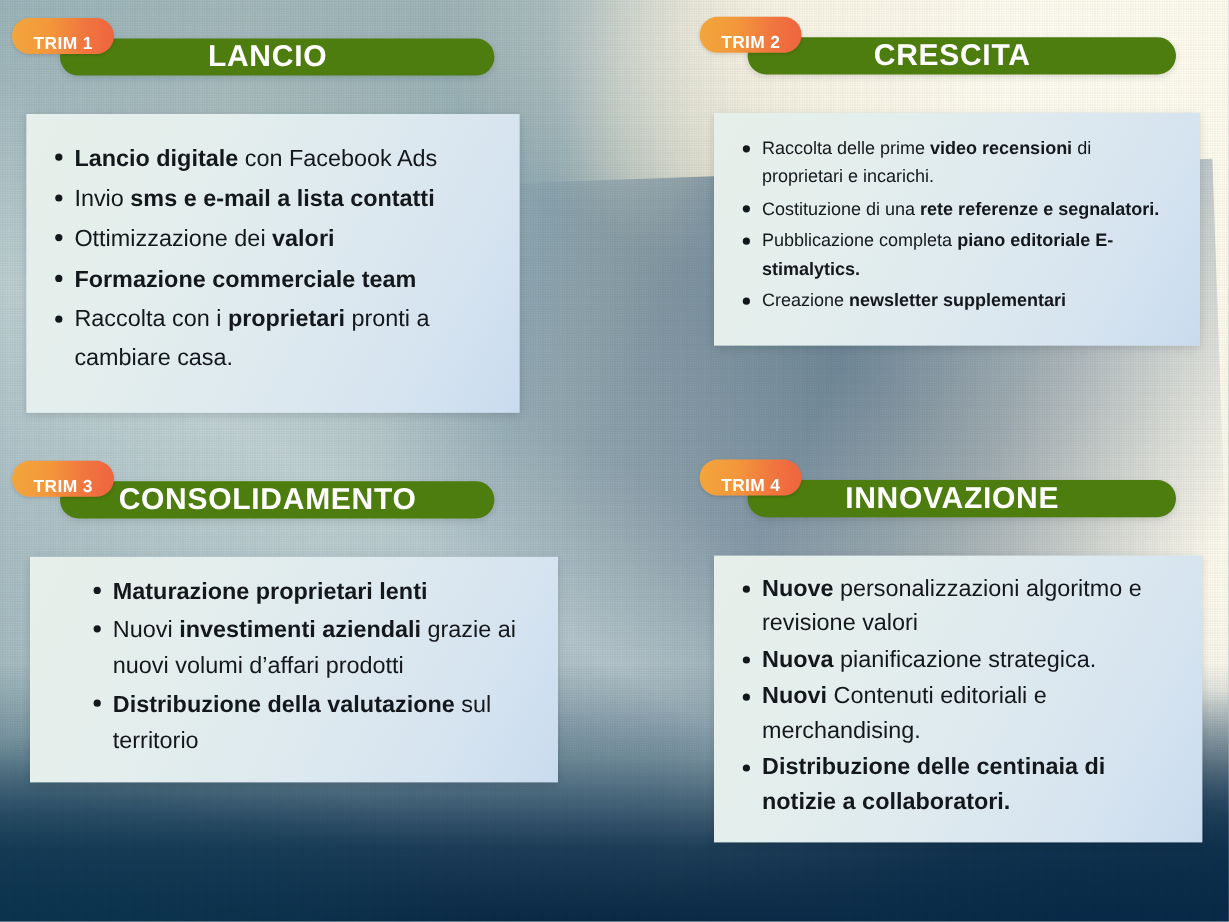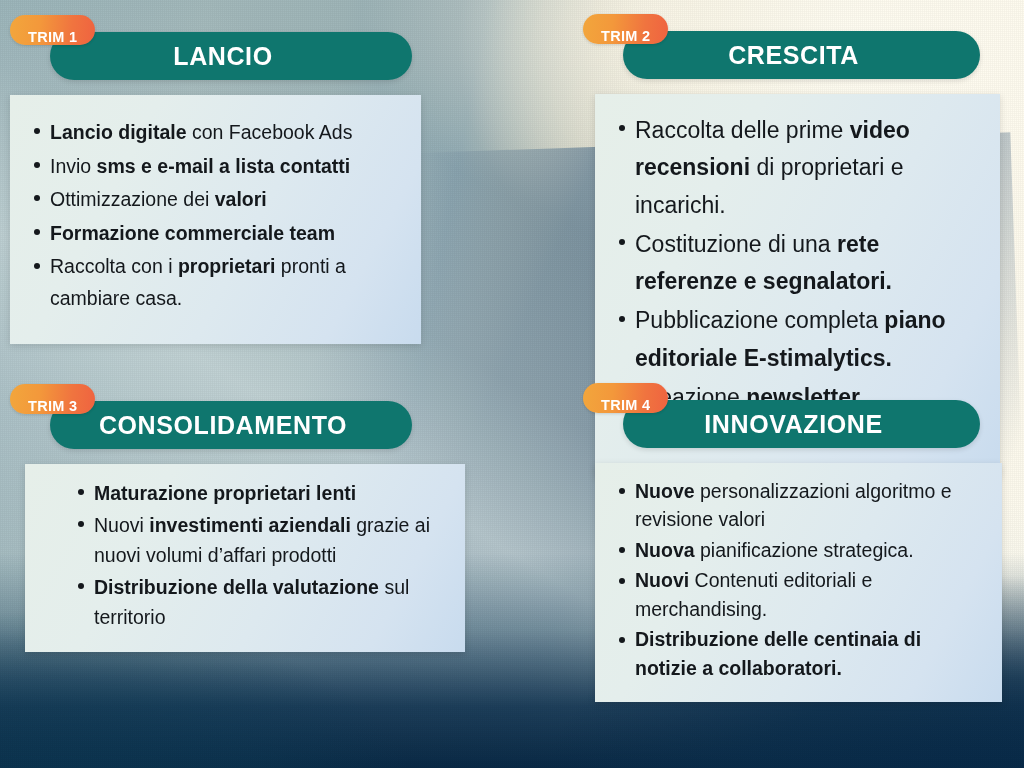--- a/index.html
+++ b/index.html
@@ -104,22 +104,22 @@
 
   .card-head {
     position: relative;
     height: 48px;
   }
   .title-bar {
     position: absolute;
     left: 40px;
     right: 0;
     top: 0;
-    height: 48px;
-    background: #0f766e;
+    height: 31px;
+    background: #4d7c0f;
     border-radius: 24px;
     display: flex;
     align-items: center;
     justify-content: center;
     box-shadow: 0 2px 5px rgba(0,0,0,.12);
   }
   .title-bar .title-text {
     color: #ffffff;
     font-size: 25px;
     font-weight: 700;
@@ -173,26 +173,26 @@
     top: .58em;
     width: 6px;
     height: 6px;
     border-radius: 50%;
     background: #14181c;
   }
   .card-body li b { font-weight: 700; }
 
   
   #card-1 { left: 10px;  top: 32px;  width: 402px; }
-  #card-1 .card-body { width: 373px; padding-top: 22px; padding-bottom: 28px; }
+  #card-1 .card-body { width: 373px; padding-top: 22px; padding-bottom: 28px; margin-left: 12px; }
   #card-1 li { font-size: 19.5px; line-height: 1.62; }
 
   #card-2 { left: 583px; top: 31px;  width: 397px; }
   #card-2 .card-body { width: 367px; padding-top: 18px; padding-bottom: 22px; margin-left: 12px; }
-  #card-2 li { font-size: 23px; line-height: 1.62; }
+  #card-2 li { font-size: 15px; line-height: 1.62; }
 
   #card-3 { left: 10px;  top: 401px; width: 402px; }
   #card-3 .card-body { width: 373px; padding-top: 14px; padding-bottom: 18px; margin-left: 15px; padding-left: 45px; }
   #card-3 li { font-size: 19.5px; line-height: 1.54; }
 
   #card-4 { left: 583px; top: 400px; width: 397px; }
   #card-4 .card-body { width: 369px; padding-top: 14px; padding-bottom: 18px; margin-left: 12px; }
   #card-4 li { font-size: 19.5px; line-height: 1.46; }
 </style>
 </head>

